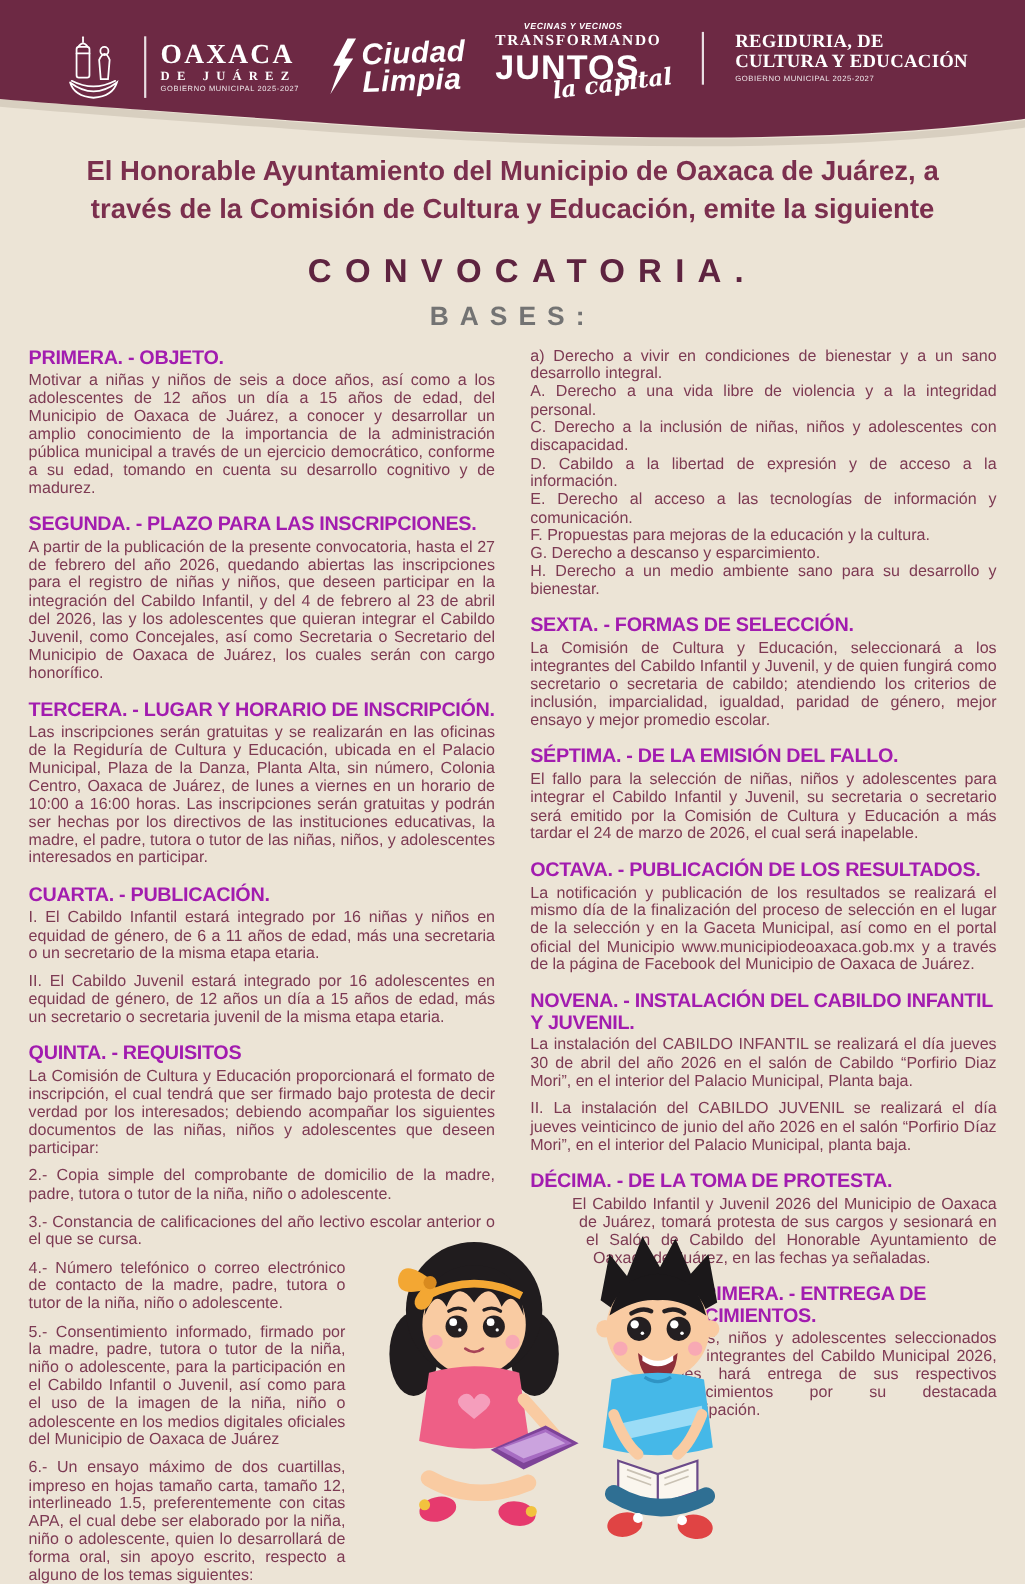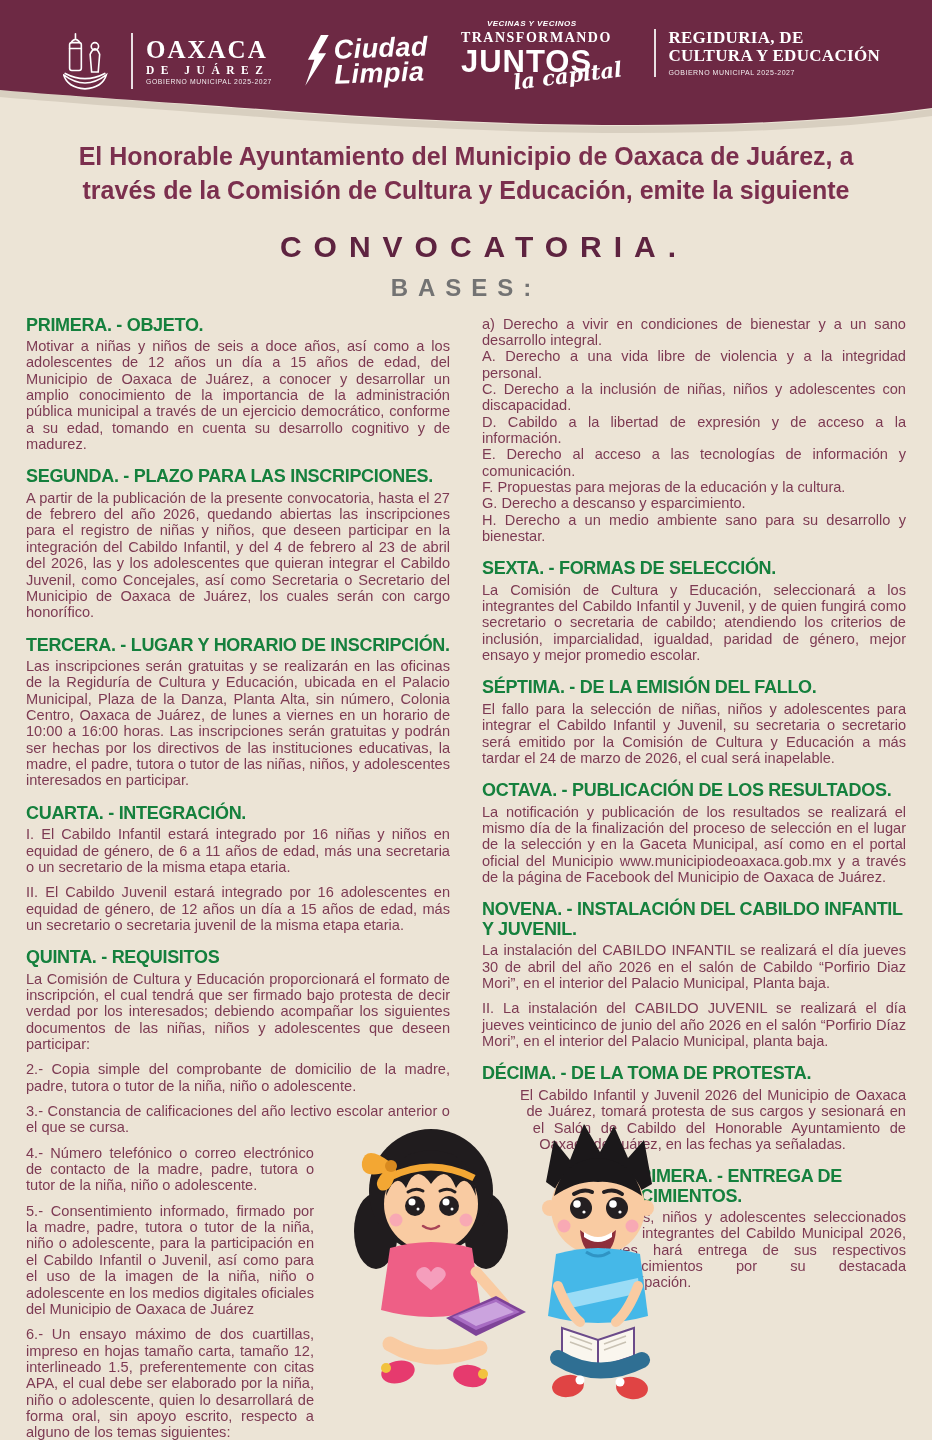--- a/index.html
+++ b/index.html
@@ -22,21 +22,21 @@
   .oax-name{font-family:"Liberation Serif",serif;font-weight:bold;font-size:25px;letter-spacing:2px;line-height:1;}
   .oax-sub{font-family:"Liberation Serif",serif;font-weight:bold;font-size:11.5px;letter-spacing:6.5px;line-height:1.45;}
   .oax-cap{font-size:6.8px;letter-spacing:.6px;opacity:.9;}
   .bolt{width:26px;height:62px;margin-right:4px;}
   .limpia{font-style:italic;font-weight:900;font-size:27px;line-height:.92;transform:rotate(-2deg);letter-spacing:.5px;}
   .juntos{display:flex;flex-direction:column;align-items:flex-start;line-height:1;}
   .juntos .small{font-size:8px;font-style:italic;font-weight:bold;letter-spacing:.5px;margin-left:26px;}
   .juntos .l1{font-family:"Liberation Serif",serif;font-weight:bold;font-size:14px;letter-spacing:1.5px;margin-top:3px;}
   .juntos .l2{font-weight:900;font-size:31px;letter-spacing:1px;margin-top:1px;}
   .juntos .script{font-family:"DejaVu Serif",serif;font-style:italic;font-weight:bold;font-size:21px;transform:rotate(-7deg);margin:-12px 0 0 52px;}
-  .regi{border-left:2px solid rgba(255,255,255,.85);padding-left:12px;line-height:1.05;}
+  .regi{border-left:2px solid rgba(255,255,255,.85);padding-left:28px;line-height:1.05;}
   .regi .l{font-family:"Liberation Serif",serif;font-weight:bold;font-size:17px;letter-spacing:.3px;}
   .regi .cap{font-size:7px;letter-spacing:.5px;margin-top:4px;opacity:.9;}
   
   .intro{
     width:846px;margin:8px auto 0;text-align:center;
     font-weight:bold;font-size:25px;line-height:1.35;color:#7b2f4e;
   }
   .big-title{
     margin:22px 0 0;text-align:center;font-weight:800;font-size:30px;
     letter-spacing:12px;color:#5e2340;padding-left:36px;
@@ -44,21 +44,21 @@
   .sub-title{
     margin:10px 0 0;text-align:center;font-weight:800;font-size:24px;
     letter-spacing:10px;color:#737373;
   }
   
   .columns{display:flex;gap:32px;padding:14px 26px 0;align-items:flex-start;}
   .col{width:424px;font-size:14.6px;line-height:1.12;text-align:justify;}
   .sec{margin-bottom:15px;}
   .sec-h{
     font-weight:bold;font-size:18px;letter-spacing:-.3px;line-height:1.08;
-    color:#15803d;margin:0 0 3px;text-align:left;
+    color:#a21caf;margin:0 0 3px;text-align:left;
   }
   .sec p{margin:0 0 9px;}
   .sec p:last-child{margin-bottom:0;}
   .req-item{margin:0;}
   .rights p{margin:0;}
   .girl-spacer{float:right;width:128px;height:360px;margin-left:8px;}
   .boy-spacer{
     float:left;width:168px;height:322px;margin-right:8px;
     shape-outside:polygon(0% 0%,18% 0%,38% 28%,62% 55%,88% 82%,100% 100%,0% 100%);
   }
@@ -140,21 +140,21 @@
         <h3 class="sec-h">SEGUNDA. - PLAZO PARA LAS INSCRIPCIONES.</h3>
         <p>A partir de la publicación de la presente convocatoria, hasta el 27 de febrero del año 2026, quedando abiertas las inscripciones para el registro de niñas y niños, que deseen participar en la integración del Cabildo Infantil, y del 4 de febrero al 23 de abril del 2026, las y los adolescentes que quieran integrar el Cabildo Juvenil, como Concejales, así como Secretaria o Secretario del Municipio de Oaxaca de Juárez, los cuales serán con cargo honorífico.</p>
       </div>
 
       <div class="sec">
         <h3 class="sec-h">TERCERA. - LUGAR Y HORARIO DE INSCRIPCIÓN.</h3>
         <p>Las inscripciones serán gratuitas y se realizarán en las oficinas de la Regiduría de Cultura y Educación, ubicada en el Palacio Municipal, Plaza de la Danza, Planta Alta, sin número, Colonia Centro, Oaxaca de Juárez, de lunes a viernes en un horario de 10:00 a 16:00 horas. Las inscripciones serán gratuitas y podrán ser hechas por los directivos de las instituciones educativas, la madre, el padre, tutora o tutor de las niñas, niños, y adolescentes interesados en participar.</p>
       </div>
 
       <div class="sec">
-        <h3 class="sec-h">CUARTA. - INTEGRACIÓN.</h3>
+        <h3 class="sec-h">CUARTA. - PUBLICACIÓN.</h3>
         <p>I. El Cabildo Infantil estará integrado por 16 niñas y niños en equidad de género, de 6 a 11 años de edad, más una secretaria o un secretario de la misma etapa etaria.</p>
         <p>II. El Cabildo Juvenil estará integrado por 16 adolescentes en equidad de género, de 12 años un día a 15 años de edad, más un secretario o secretaria juvenil de la misma etapa etaria.</p>
       </div>
 
       <div class="sec">
         <h3 class="sec-h">QUINTA. - REQUISITOS</h3>
         <p>La Comisión de Cultura y Educación proporcionará el formato de inscripción, el cual tendrá que ser firmado bajo protesta de decir verdad por los interesados; debiendo acompañar los siguientes documentos de las niñas, niños y adolescentes que deseen participar:</p>
         <p class="req-item">2.- Copia simple del comprobante de domicilio de la madre, padre, tutora o tutor de la niña, niño o adolescente.</p>
         <p class="req-item">3.- Constancia de calificaciones del año lectivo escolar anterior o el que se cursa.</p>
         <div class="girl-spacer"></div>

